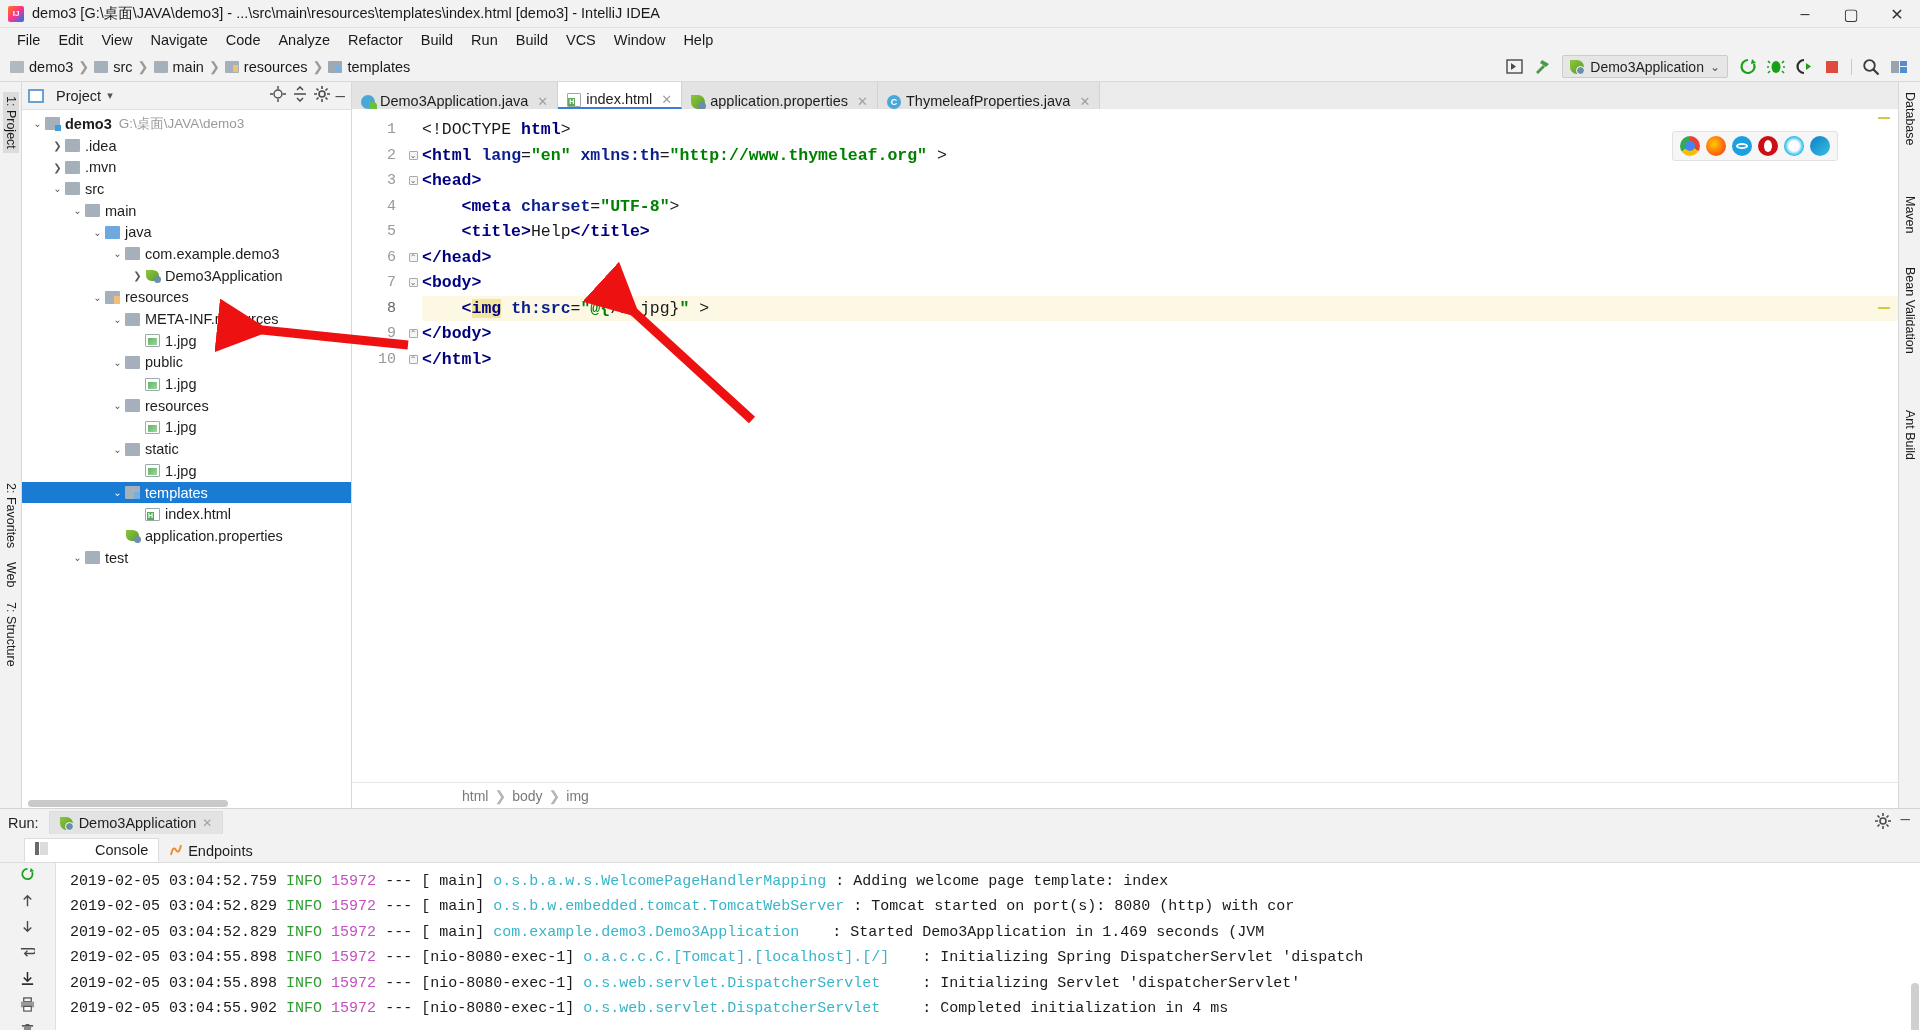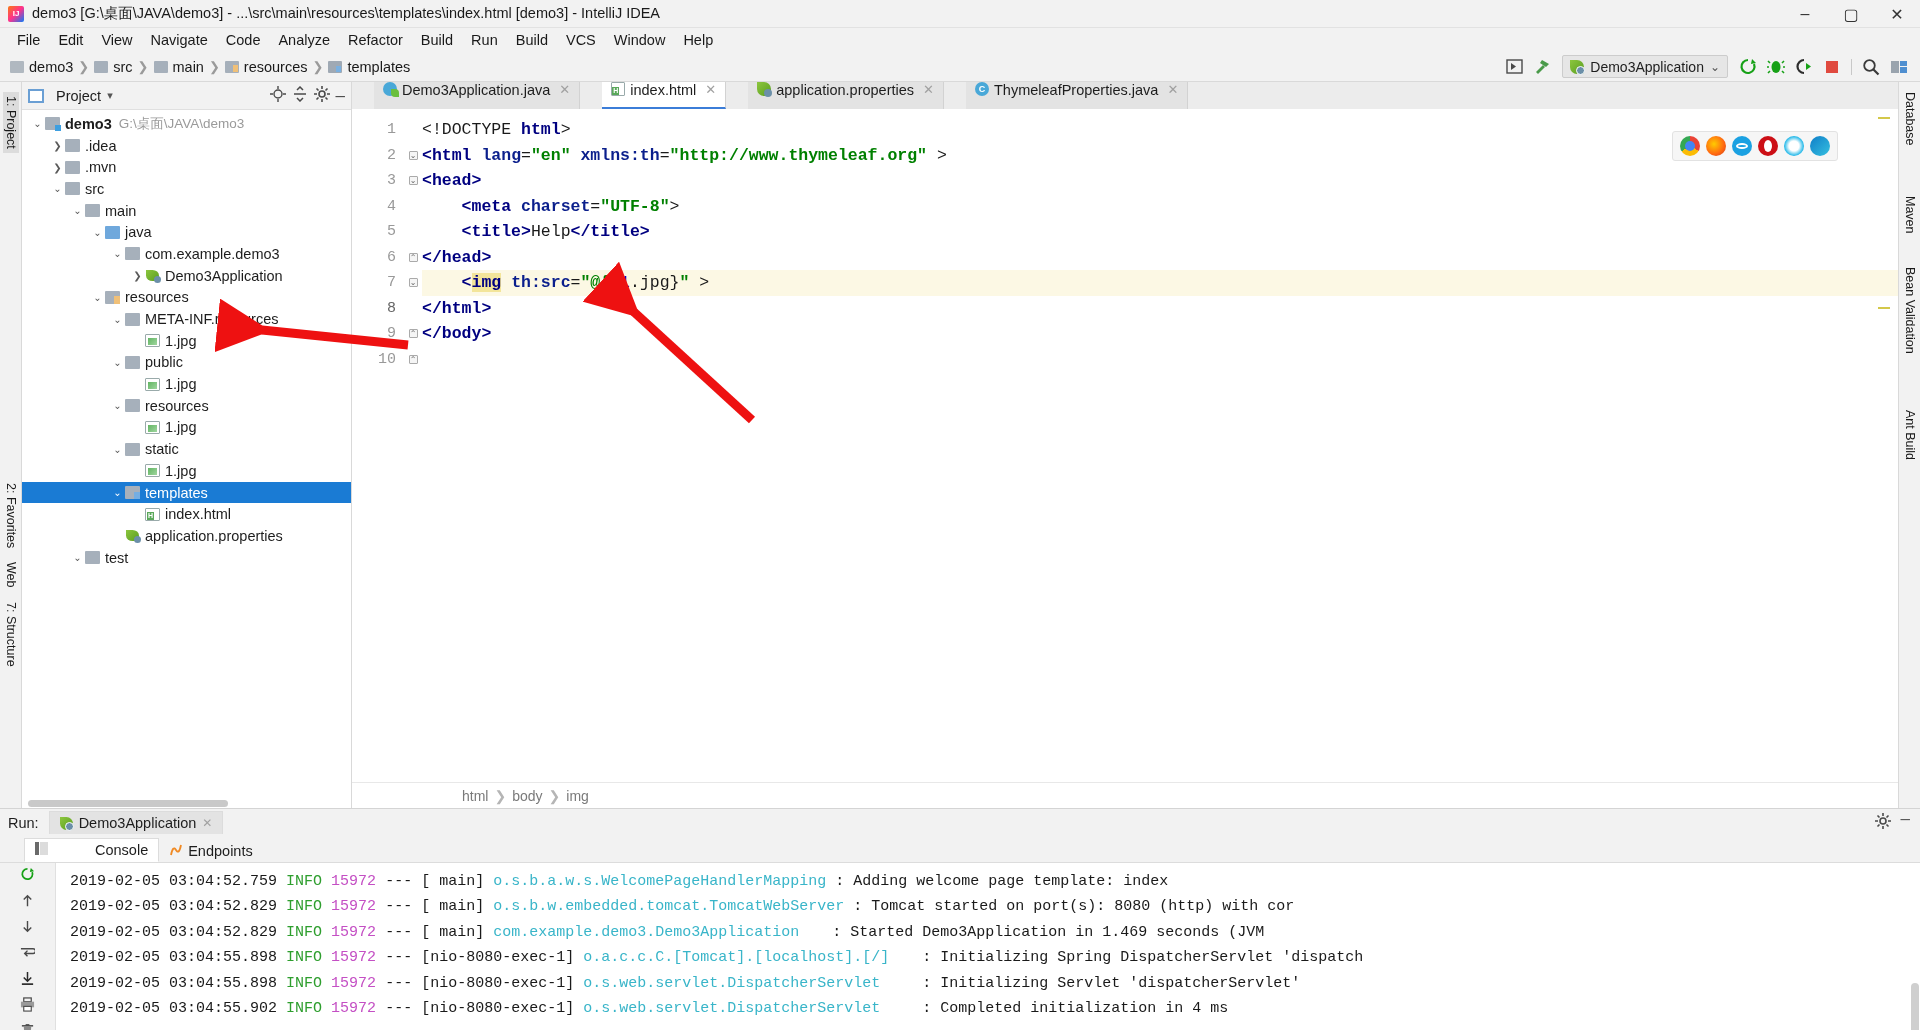--- a/index.html
+++ b/index.html
@@ -110,22 +110,22 @@
     border-radius:50%;background:#6b8fa8;}
   .tpath{ color:#9a9a9a; margin-left:7px; font-size:13.5px; }
   .tname.bold{ font-weight:bold; }
   #tree-hscroll{ height:9px; background:#fff; position:relative; }
   #tree-hscroll .thumb{ position:absolute;left:6px;top:1px;width:200px;height:7px;
     background:#c9c9c9;border-radius:4px; }
 
   
   #editor-col { flex:1; display:flex; flex-direction:column; background:#fff; min-width:0; }
   #tabs { height:27px; background:#ececec; display:flex; align-items:flex-end; }
-  .tab { height:27px; display:flex;align-items:flex-start; gap:5px; padding:0 9px;
-         font-size:14.5px; background:#e3e3e3; border-right:1px solid #d2d2d2; white-space:nowrap;margin-left:22px;}
+  .tab { height:27px; display:flex;align-items:flex-end; gap:5px; padding:0 9px;
+         font-size:14.5px; background:#e3e3e3; border-right:1px solid #d2d2d2; white-space:nowrap;}
   .tab.active { background:#fff; border-bottom:2px solid #3b7dd8; }
   .tab .x { color:#a0a0a0; font-size:13px; margin-left:4px; }
   .tabicon{ width:14px;height:14px;flex:none;position:relative; }
   .tabicon.javaspring{ border-radius:50%;background:#49a8d8; }
   .tabicon.javaspring::after{content:"";position:absolute;right:-2px;bottom:-1px;width:8px;height:8px;
     border-radius:0 50% 0 50%;background:#6abf3c;}
   .tabicon.html{ background:#fff;border:1px solid #9aa;border-radius:1px;}
   .tabicon.html::after{content:"H";position:absolute;left:0;bottom:0;font-size:7px;font-weight:bold;
     color:#fff;background:#5aa85a;padding:0 1px;line-height:8px;}
   .tabicon.spring::before{content:"";position:absolute;inset:0;border-radius:0 50% 0 50%;
@@ -526,23 +526,24 @@
             <span class="foldbox">⌃</span>
           </div>
         </div>
       <div id="code">
           <div class="cl"><span class="k-plain">&lt;!DOCTYPE </span><span class="k-tag">html</span><span class="k-plain">&gt;</span></div>
           <div class="cl"><span class="k-tag">&lt;html </span><span class="k-attr">lang</span><span class="k-plain">=</span><span class="k-str">"en"</span><span class="k-plain"> </span><span class="k-attr">xmlns:th</span><span class="k-plain">=</span><span class="k-str">"http://www.thymeleaf.org"</span><span class="k-plain"> &gt;</span></div>
           <div class="cl"><span class="k-tag">&lt;head&gt;</span></div>
           <div class="cl"><span class="k-tag">    &lt;meta </span><span class="k-attr">charset</span><span class="k-plain">=</span><span class="k-str">"UTF-8"</span><span class="k-plain">&gt;</span></div>
           <div class="cl"><span class="k-tag">    &lt;title&gt;</span><span class="k-plain">Help</span><span class="k-tag">&lt;/title&gt;</span></div>
           <div class="cl"><span class="k-tag">&lt;/head&gt;</span></div>
+          <div class="cl"><span class="k-tag">&lt;body&gt;</span></div>
           <div class="cl hl"><span class="k-tag">    &lt;</span><span class="k-tag k-imgsel">img</span><span class="k-plain"> </span><span class="k-attr">th:src</span><span class="k-plain">=</span><span class="k-str">"@{</span><span class="k-plain">/</span><span class="k-num">1</span><span class="k-plain">.jpg</span><span class="k-plain">}</span><span class="k-str">"</span><span class="k-plain"> &gt;</span></div>
+          <div class="cl"><span class="k-tag">&lt;/body&gt;</span></div>
           <div class="cl"><span class="k-tag">&lt;/html&gt;</span></div>
-          <div class="cl"><span class="k-tag">&lt;/body&gt;</span></div>
         </div>
       <div id="rightmark">
         <div class="m" style="top:0px;background:#d4c84a"></div>
         <div class="m" style="top:190px;background:#d4c84a"></div>
       </div>
       <div id="browsers">
         <div class="bicon" style="background:conic-gradient(#ea4335 0 33%,#fbbc05 0 66%,#34a853 0 100%);position:relative">
           <div style="position:absolute;inset:5px;background:#4285f4;border-radius:50%"></div>
         </div>
         <div class="bicon" style="background:radial-gradient(circle at 40% 40%,#ffcb00,#ff6611 60%,#c23b1a)"></div>

